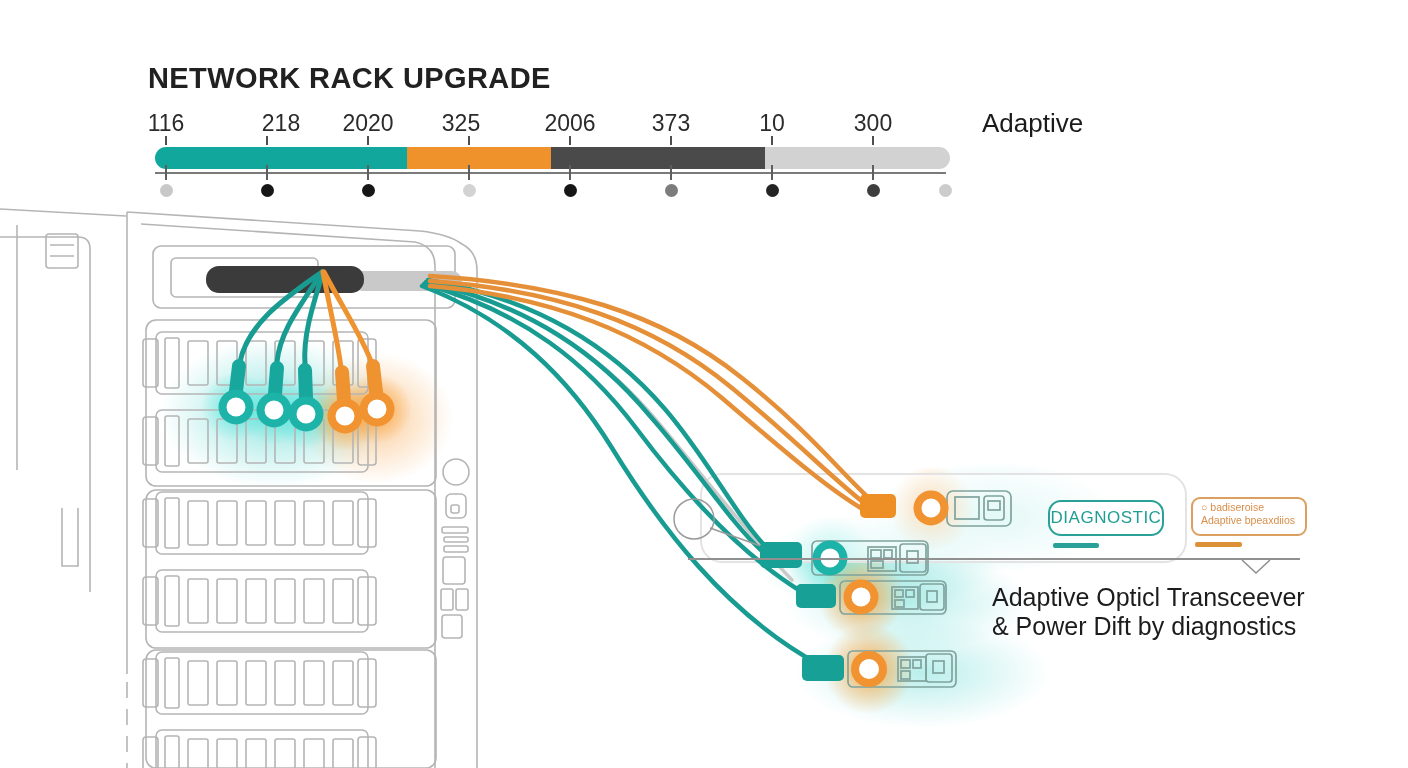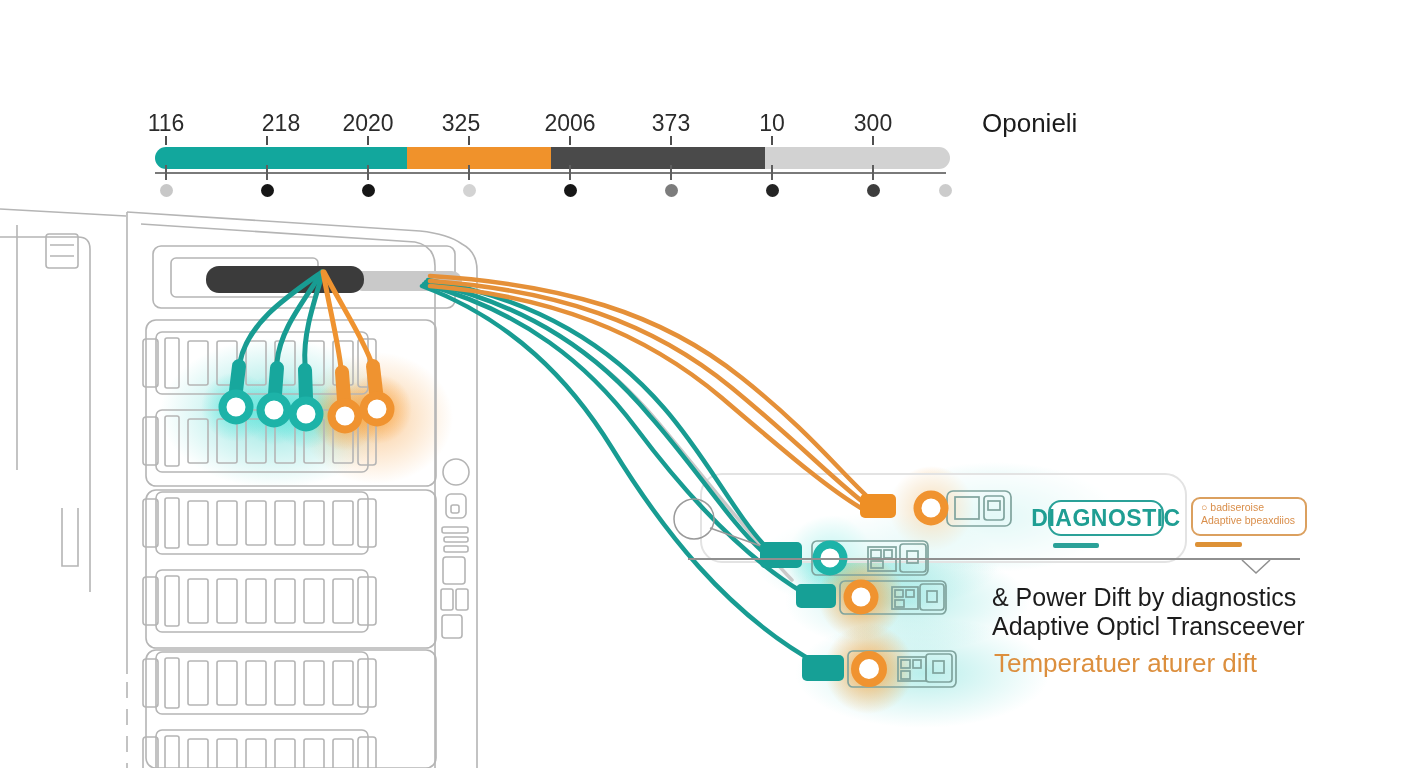--- a/index.html
+++ b/index.html
@@ -19,21 +19,21 @@
   
   .glow{position:absolute;pointer-events:none;}
   .g-teal-lg{background:radial-gradient(closest-side,rgba(40,205,195,.5),rgba(40,205,195,0));}
   .g-teal-md{background:radial-gradient(closest-side,rgba(40,205,195,.32),rgba(40,205,195,0));}
   .g-teal-ball{background:radial-gradient(closest-side,rgba(90,230,220,.85),rgba(90,230,220,0));}
   .g-or-lg{background:radial-gradient(closest-side,rgba(245,155,55,.5),rgba(245,155,55,0));}
   .g-or-ball{background:radial-gradient(closest-side,rgba(250,160,55,.85),rgba(250,160,55,0));}
   
   #diag-panel{left:700px;top:473px;width:483px;height:86px;border:2px solid #e3e3e3;border-radius:22px;background:rgba(255,255,255,.6);}
   #badge-diagnostic{left:1048px;top:500px;width:112px;height:32px;border:2.5px solid #2aa198;border-radius:13px;
-      display:flex;align-items:center;justify-content:center;font-size:23px;font-weight:700;letter-spacing:.5px;color:#1f9e93;background:#fff;}
+      display:flex;align-items:center;justify-content:center;font-size:17px;font-weight:400;letter-spacing:.5px;color:#1f9e93;background:#fff;}
   #underline-teal{left:1053px;top:543px;width:46px;height:5px;background:#2aa198;border-radius:2px;}
   #badge-orange{left:1191px;top:497px;width:104px;height:33px;border:2px solid #dba05f;border-radius:9px;
       padding:2px 0 0 8px;font-size:10.5px;line-height:1.25;color:#d98e4a;background:#fff;}
   #badge-orange .row{display:flex;align-items:center;gap:3px;}
   #underline-orange{left:1195px;top:542px;width:47px;height:5px;background:#dd9136;border-radius:2px;}
   
   #annot-dark{left:992px;top:583px;font-size:25px;line-height:1.16;color:#1c1c1c;font-weight:500;}
   #annot-orange{left:994px;top:649px;font-size:26px;line-height:1.15;color:#dc8f3e;}
   
   #art{left:0;top:0;}
@@ -247,21 +247,22 @@
       <rect x="802" y="655" width="42" height="26" rx="5" fill="#16a096"></rect>
       <circle cx="869" cy="669" r="14" fill="#fff" stroke="#f09330" stroke-width="8"></circle>
     </g>
 
     <g>
       <path d="M 688 559 L 1300 559" stroke="#909090" stroke-width="1.8" fill="none"></path>
       <path d="M 1242 560 L 1256 573 L 1270 560" fill="#ffffff" stroke="#909090" stroke-width="1.6"></path>
     </g>
   </svg>
 
-  <div id="upgrade-label" class="abs">Oponieli</div>
+  <div id="page-title" class="abs">NETWORK RACK UPGRADE</div>
+  <div id="upgrade-label" class="abs">Adaptive</div>
   <div id="timeline-bar" class="abs">
       <div class="seg" style="width: 252px; background: rgb(18, 167, 157);"></div>
       <div class="seg" style="width: 144px; background: rgb(240, 146, 43);"></div>
       <div class="seg" style="width: 214px; background: rgb(74, 74, 74);"></div>
       <div class="seg" style="width: 185px; background: rgb(210, 210, 210);"></div>
     </div>
   <div id="timeline-base" class="abs"></div>
   <div id="timeline-marks">
       <div class="tl-label abs" style="left: 166px;">116</div>
       <div class="tl-tick-top abs" style="left: 165px;"></div>
@@ -305,20 +306,19 @@
   <div id="badge-orange" class="abs">
     <div class="row">
       <span>○</span>
       <span>badiseroise</span>
     </div>
     <div>Adaptive bpeaxdiios</div>
   </div>
   <div id="underline-orange" class="abs"></div>
 
   <div id="annot-dark" class="abs">
+    <div>Adaptive Opticl Transceever</div>
     <div>&amp; Power Dift by diagnostics</div>
-    <div>Adaptive Opticl Transceever</div>
   </div>
   <div id="annot-orange" class="abs">
-    <div>Temperatuer aturer dift</div>
   </div>
 
 </div>
 
 </body></html>

